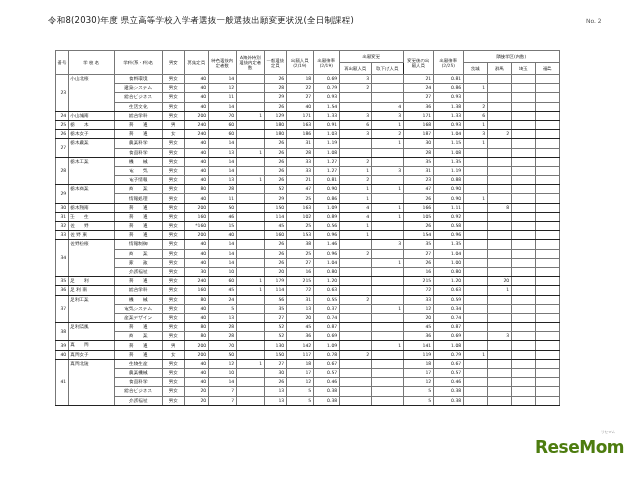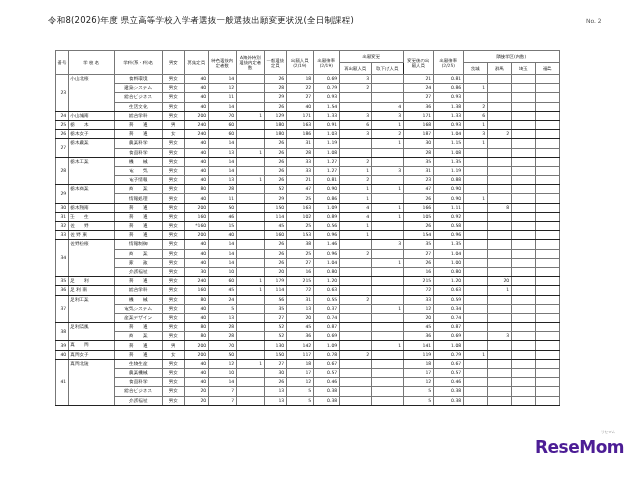--- a/index.html
+++ b/index.html
@@ -8,27 +8,27 @@
   .pageno { position:absolute; left:586px; top:17px; font-size:6px; color:#555; }
   table.grid { position:absolute; left:55px; top:50px; border-collapse:collapse; table-layout:fixed; font-size:4.6px; color:#222; }
   table.grid td, table.grid th { border:0.6px solid #777; padding:0 1.5px; height:8.2px; line-height:8px; overflow:hidden; white-space:nowrap; font-weight:normal; }
   table.grid th { font-size:4.4px; text-align:center; line-height:5px; height:8px; }
   table.grid { border:1.2px solid #222; }
   .num { text-align:right; }
   .c { text-align:center; }
   .l { text-align:left; }
   .thick-l { border-left:1.2px solid #222 !important; }
   .thick-b { border-bottom:1.2px solid #222 !important; }
-  .logo { position:absolute; left:535px; top:437px; font-family:"DejaVu Sans", sans-serif; font-weight:bold; font-size:17px; color:#4c1d95; letter-spacing:-0.5px; }
+  .logo { position:absolute; left:535px; top:437px; font-family:"DejaVu Sans", sans-serif; font-weight:bold; font-size:17px; color:#4d7c0f; letter-spacing:-0.5px; }
   .logo-sub { position:absolute; left:601px; top:430px; font-size:3.5px; color:#888; }
 </style>
 </head>
 <body>
 
-<div class="title">令和8(2026)年度 県立高等学校入学者選抜一般選抜出願変更状況(全日制課程)</div>
+<div class="title">令和8(2030)年度 県立高等学校入学者選抜一般選抜出願変更状況(全日制課程)</div>
 <div class="pageno">No. 2</div>
 
 <table class="grid">
   <colgroup>
     <col style="width:12px">
       <col style="width:46px">
       <col style="width:48px">
       <col style="width:22px">
     <col style="width:24px">
       <col style="width:28px">

